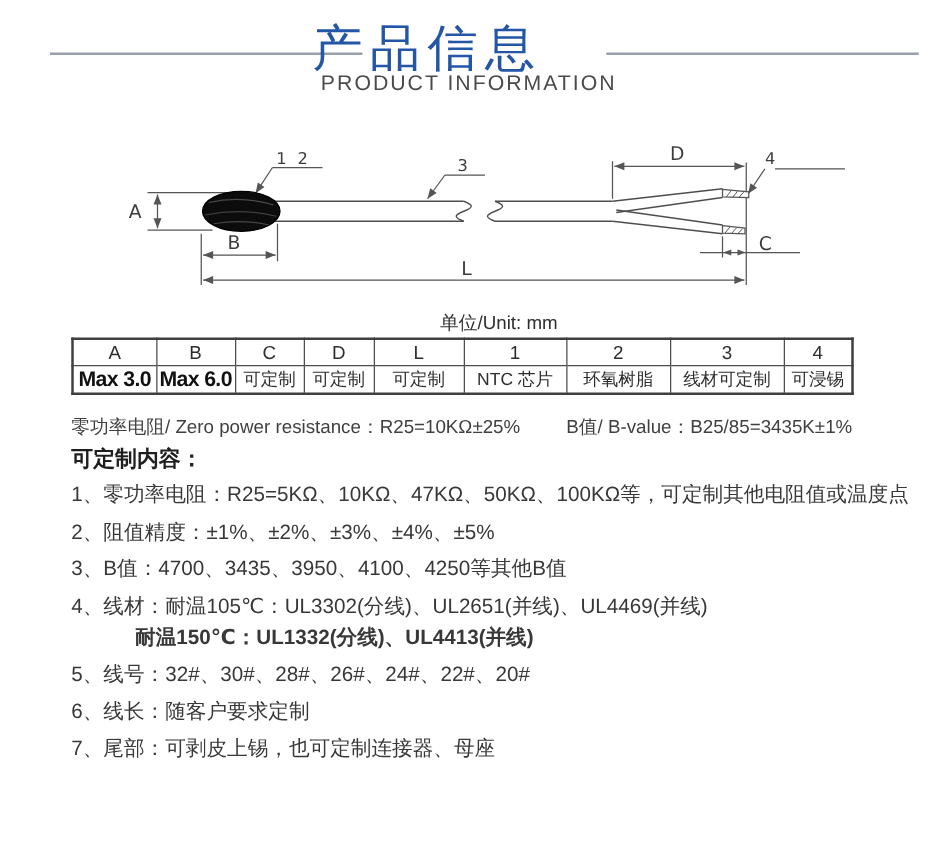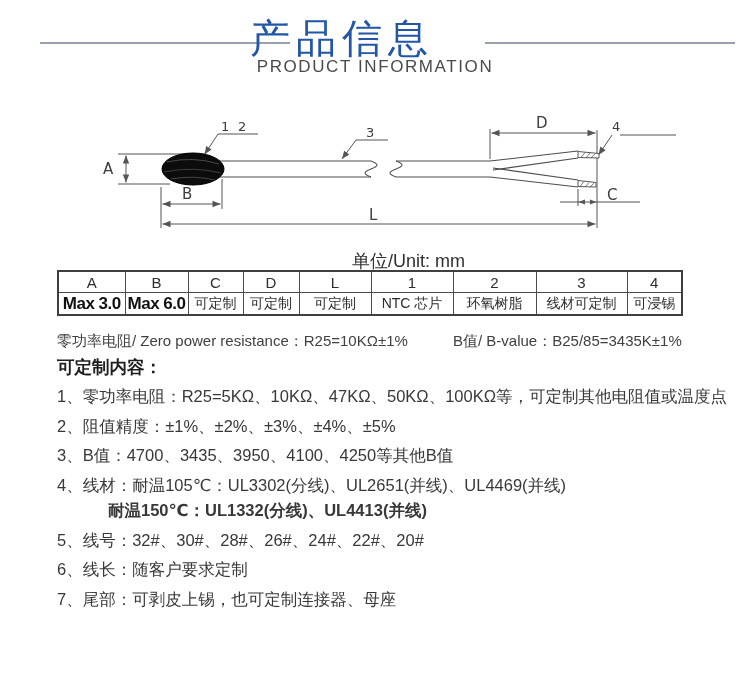--- a/index.html
+++ b/index.html
@@ -17,21 +17,21 @@
     position:absolute; top:57px; left:0; width:750px; text-align:center;
     font-size:17px; letter-spacing:1.6px; color:#4a4a4a;
   }
   .hline {position:absolute; top:42px; height:2px; background:#99a1ac;}
   .hline.l {left:40px;  width:250px;}
   .hline.r {left:485px; width:250px;}
   
   .diagram {position:absolute; top:105px; left:0;}
   .diagram text {fill:#3c3c3c; font-family:"DejaVu Sans","Liberation Sans",sans-serif;}
   
-  .unit-note {position:absolute; top:249px; left:352px; font-size:18px; color:#2f2f2f;}
+  .unit-note {position:absolute; top:249px; left:352px; font-size:15px; color:#2f2f2f;}
   
   table.spec {
     position:absolute; top:270px; left:57px; width:624px;
     border-collapse:collapse; table-layout:fixed; border:2px solid #3f3f3f;
   }
   table.spec th, table.spec td {
     border:1px solid #4c4c4c; text-align:center; padding:0; overflow:hidden; white-space:nowrap;
   }
   table.spec th {height:20px; font-size:15px; font-weight:400; color:#2d2d2d;}
   table.spec td {height:21px; font-size:14px; color:#2d2d2d;}
@@ -169,21 +169,21 @@
       <td>可定制</td>
       <td>可定制</td>
       <td>NTC 芯片</td>
       <td>环氧树脂</td>
       <td>线材可定制</td>
       <td>可浸锡</td>
     </tr>
   </tbody>
     </table>
 
-  <div class="res-left">零功率电阻/ Zero power resistance：R25=10KΩ±1%</div>
+  <div class="res-left">零功率电阻/ Zero power resistance：R25=10KΩ±25%</div>
   <div class="res-right">B值/ B-value：B25/85=3435K±1%</div>
 
   <div class="cz-heading">可定制内容：</div>
   <div class="cz-list">
     <div class="cz-line">1、零功率电阻：R25=5KΩ、10KΩ、47KΩ、50KΩ、100KΩ等，可定制其他电阻值或温度点</div>
     <div class="cz-line">2、阻值精度：±1%、±2%、±3%、±4%、±5%</div>
     <div class="cz-line">3、B值：4700、3435、3950、4100、4250等其他B值</div>
     <div class="cz-line tight">4、线材：耐温105℃：UL3302(分线)、UL2651(并线)、UL4469(并线)</div>
     <div class="cz-line sub">耐温150℃：UL1332(分线)、UL4413(并线)</div>
     <div class="cz-line">5、线号：32#、30#、28#、26#、24#、22#、20#</div>

